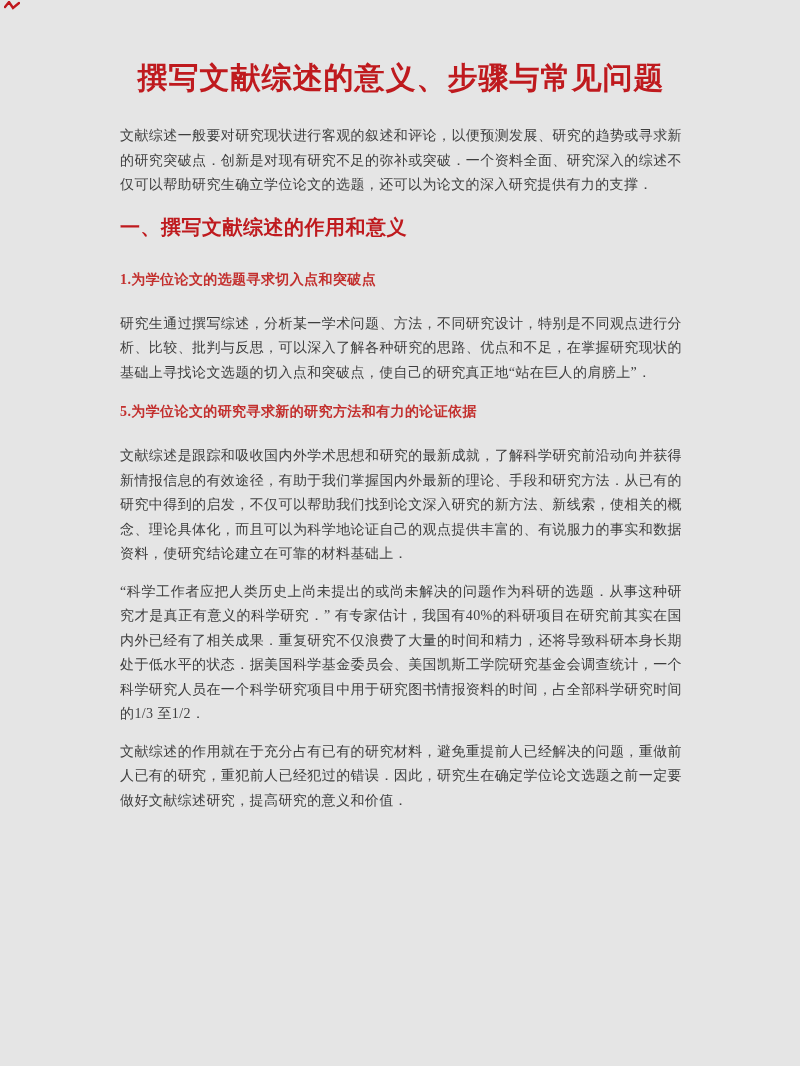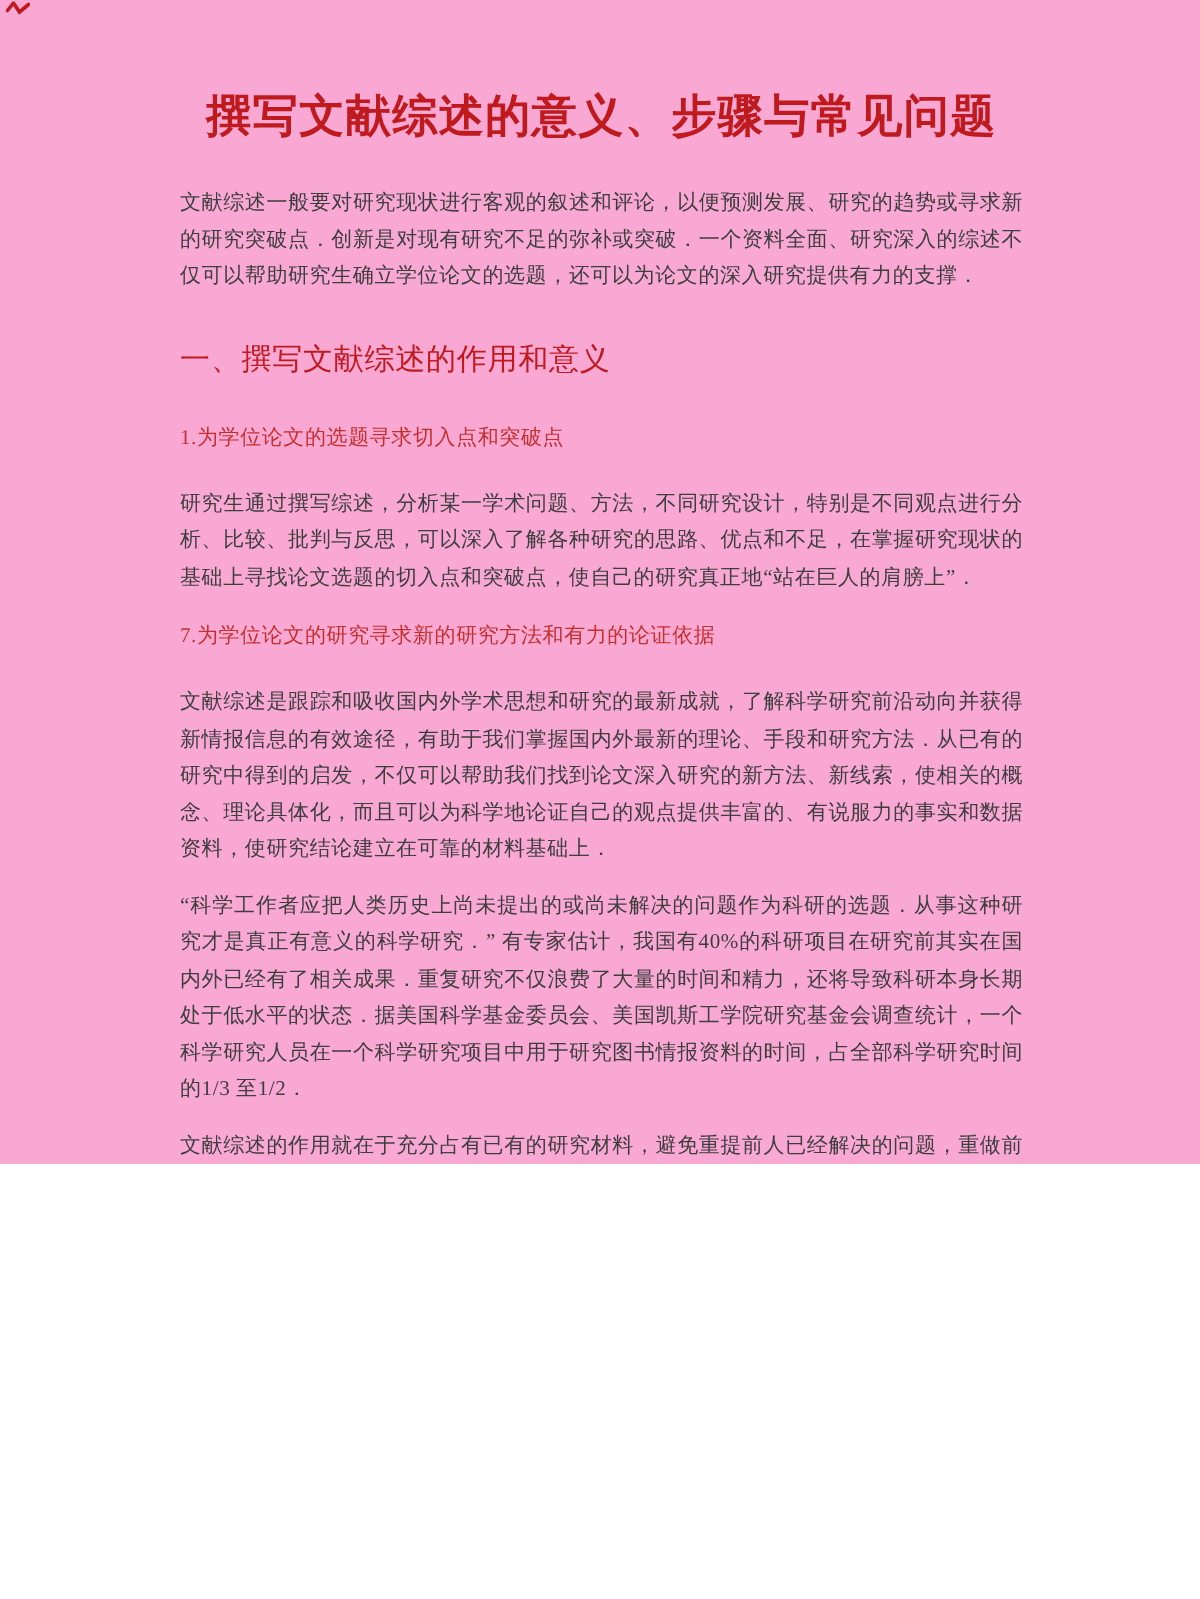--- a/index.html
+++ b/index.html
@@ -3,22 +3,22 @@
 <meta charset="utf-8">
 <style>
   html, body {
     margin: 0;
     padding: 0;
     background: #ffffff;
   }
   .page {
     position: relative;
     width: 800px;
-    height: 776px;
-    background: #f9a8d4;
+    height: 1066px;
+    background: #e5e5e5;
     overflow: hidden;
     font-family: "Liberation Serif", "DejaVu Serif", serif;
   }
   .corner-mark {
     position: absolute;
     top: 1px;
     left: 4px;
     width: 16px;
     height: 10px;
   }
@@ -40,32 +40,32 @@
   .para {
     margin: 0 0 13px 0;
     font-size: 14px;
     line-height: 24.5px;
     color: #3e3e3e;
     text-align: justify;
     text-justify: inter-ideograph;
     letter-spacing: 0.4px;
   }
   .section-heading {
-    margin: 29px 0 30px 0;
+    margin: 16px 0 30px 0;
     font-size: 20px;
     line-height: 26px;
-    font-weight: normal;
+    font-weight: bold;
     color: #bf1a1e;
     letter-spacing: 0.5px;
   }
   .sub-heading {
     margin: 17px 0 23px 0;
     font-size: 14px;
     line-height: 19px;
-    font-weight: normal;
+    font-weight: bold;
     color: #c3302e;
     letter-spacing: 0.4px;
   }
 </style>
 </head>
 <body>
 
 <div class="page">
 
   <svg class="corner-mark" viewBox="0 0 16 10" xmlns="http://www.w3.org/2000/svg">
@@ -79,21 +79,21 @@
 
     <p class="para">文献综述一般要对研究现状进行客观的叙述和评论，以便预测发展、研究的趋势或寻求新的研究突破点．创新是对现有研究不足的弥补或突破．一个资料全面、研究深入的综述不仅可以帮助研究生确立学位论文的选题，还可以为论文的深入研究提供有力的支撑．</p>
 
     <h2 class="section-heading">一、撰写文献综述的作用和意义</h2>
 
     <h3 class="sub-heading">1.为学位论文的选题寻求切入点和突破点</h3>
 
 
     <p class="para">研究生通过撰写综述，分析某一学术问题、方法，不同研究设计，特别是不同观点进行分析、比较、批判与反思，可以深入了解各种研究的思路、优点和不足，在掌握研究现状的基础上寻找论文选题的切入点和突破点，使自己的研究真正地“站在巨人的肩膀上”．</p>
 
-    <h3 class="sub-heading">7.为学位论文的研究寻求新的研究方法和有力的论证依据</h3>
+    <h3 class="sub-heading">5.为学位论文的研究寻求新的研究方法和有力的论证依据</h3>
 
     <p class="para">文献综述是跟踪和吸收国内外学术思想和研究的最新成就，了解科学研究前沿动向并获得新情报信息的有效途径，有助于我们掌握国内外最新的理论、手段和研究方法．从已有的研究中得到的启发，不仅可以帮助我们找到论文深入研究的新方法、新线索，使相关的概念、理论具体化，而且可以为科学地论证自己的观点提供丰富的、有说服力的事实和数据资料，使研究结论建立在可靠的材料基础上．</p>
 
 
     <p class="para">“科学工作者应把人类历史上尚未提出的或尚未解决的问题作为科研的选题．从事这种研究才是真正有意义的科学研究．” 有专家估计，我国有40%的科研项目在研究前其实在国内外已经有了相关成果．重复研究不仅浪费了大量的时间和精力，还将导致科研本身长期处于低水平的状态．据美国科学基金委员会、美国凯斯工学院研究基金会调查统计，一个科学研究人员在一个科学研究项目中用于研究图书情报资料的时间，占全部科学研究时间的1/3 至1/2．</p>
 
     <p class="para">文献综述的作用就在于充分占有已有的研究材料，避免重提前人已经解决的问题，重做前人已有的研究，重犯前人已经犯过的错误．因此，研究生在确定学位论文选题之前一定要做好文献综述研究，提高研究的意义和价值．</p>
 
   </div>
 </div>

